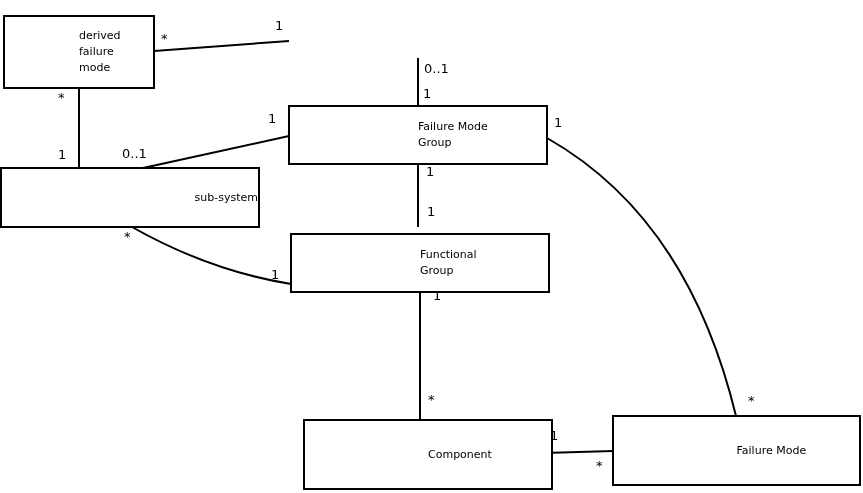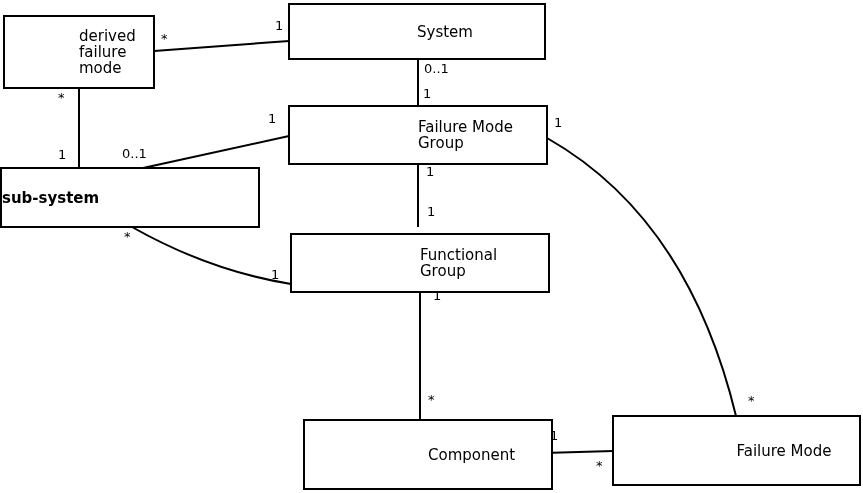--- a/index.html
+++ b/index.html
@@ -17,26 +17,26 @@
     position: absolute;
     background: #ffffff;
     border: 2px solid #000000;
     box-sizing: border-box;
     z-index: 1;
   }
   .node-label {
     position: absolute;
     top: 50%;
     transform: translateY(-50%);
-    font-size: 15px;
+    font-size: 11px;
     line-height: 16px;
     white-space: pre-line;
   }
   .from-center { left: 50%; text-align: left; }
-  .centered { left: 0; width: 100%; text-align: left; font-weight: bold; }
+  .centered { left: 0; width: 100%; text-align: right; }
   .mult {
     position: absolute;
     font-size: 13px;
     line-height: 15px;
     z-index: 2;
     white-space: nowrap;
   }
 </style>
 </head>
 <body>
@@ -54,23 +54,20 @@
     <path d="M 547 138 Q 688 218 736 416"></path>
     <line x1="544" y1="453" x2="613" y2="451"></line>
   </svg>
 
   <div class="node" style="left:3px; top:15px; width:152px; height:74px;">
     <span class="node-label from-center">derived
 failure
 mode</span>
   </div>
 
-  <div class="node" style="left:288px; top:3px; width:258px; height:57px;">
-    <span class="node-label from-center">System</span>
-  </div>
 
   <div class="node" style="left:288px; top:105px; width:260px; height:60px;">
     <span class="node-label from-center">Failure Mode
 Group</span>
   </div>
 
   <div class="node" style="left:0px; top:167px; width:260px; height:61px;">
     <span class="node-label centered">sub-system</span>
   </div>
 

